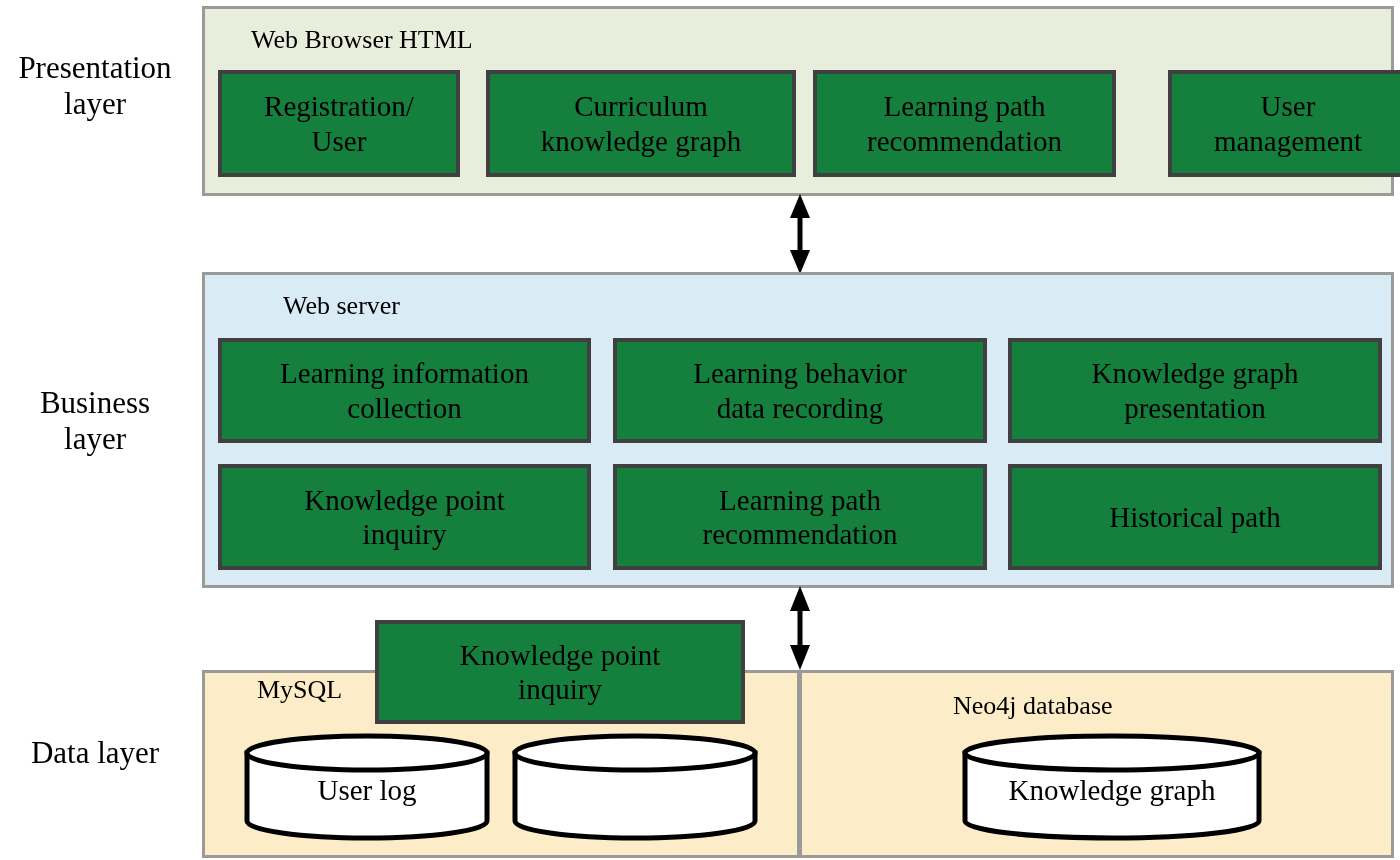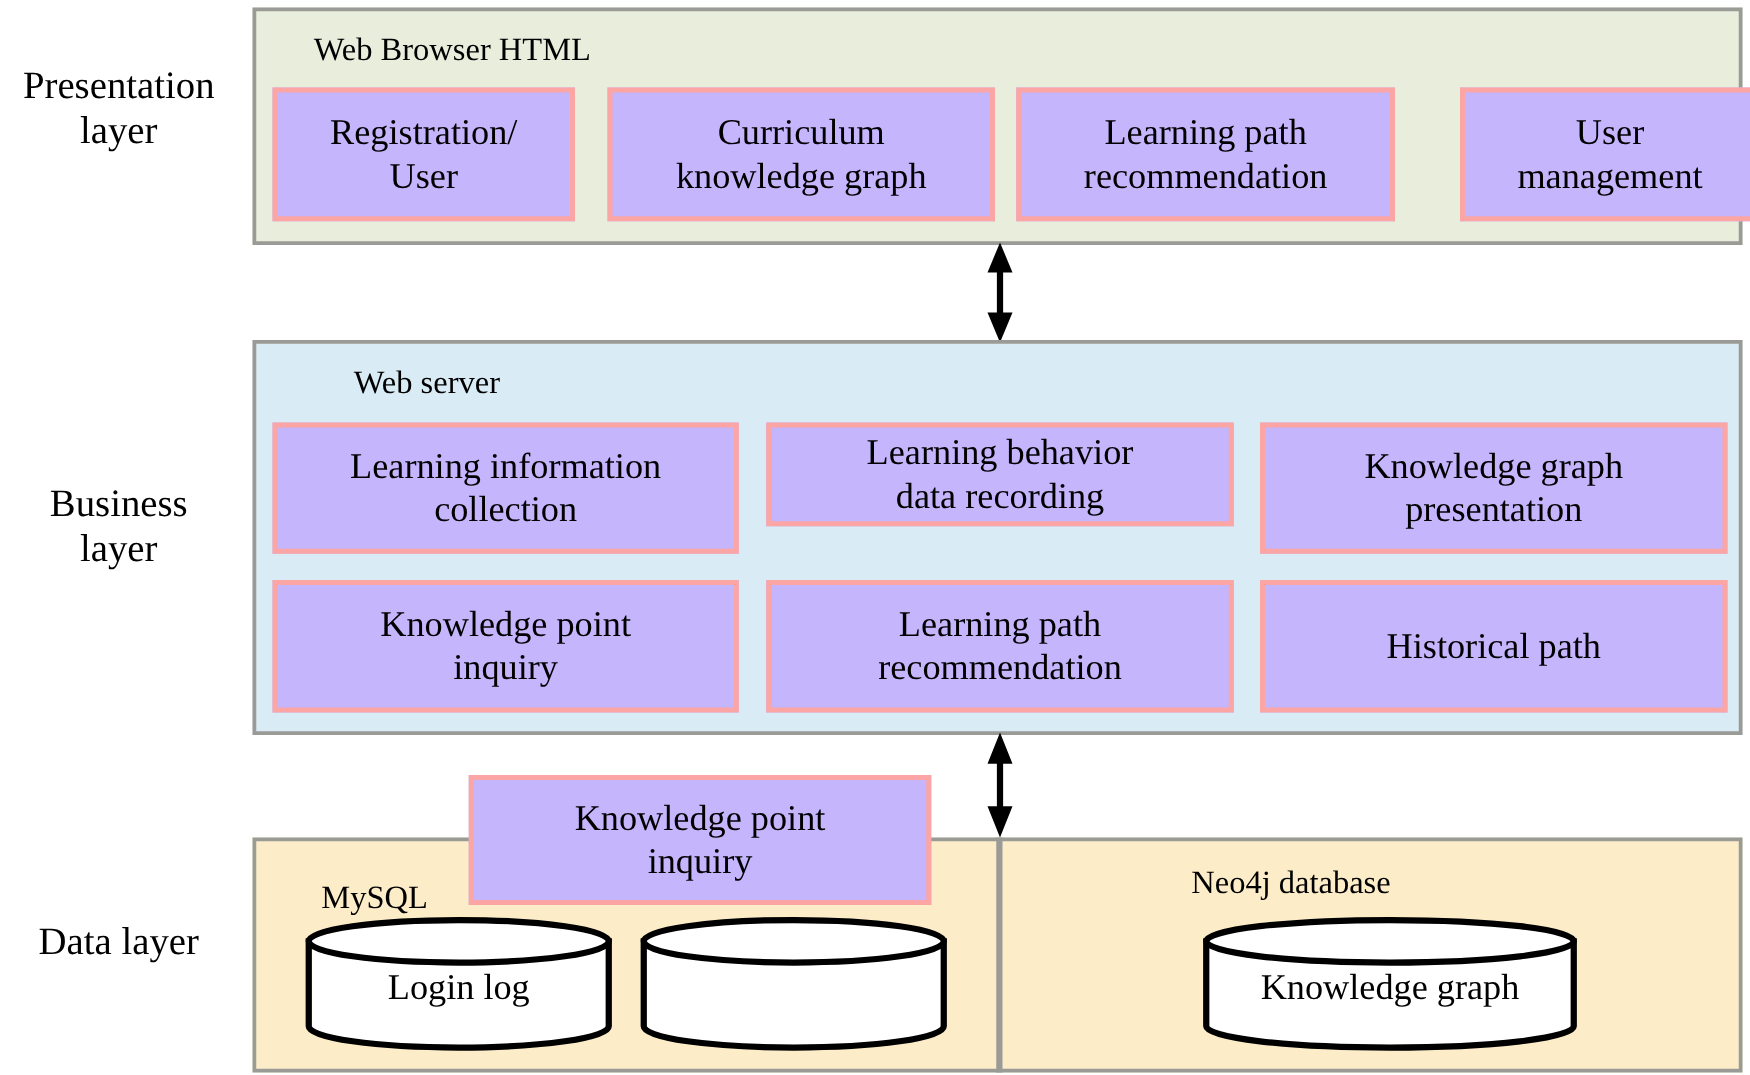--- a/index.html
+++ b/index.html
@@ -37,22 +37,22 @@
 
   .panel-title {
     position: absolute;
     font-size: 26px;
     line-height: 1;
     white-space: nowrap;
   }
 
   .nodebox {
     position: absolute;
-    background: #c4b5fd;
-    border: 4px solid #fca5a5;
+    background: #15803d;
+    border: 4px solid #404040;
     box-sizing: border-box;
     display: flex;
     align-items: center;
     justify-content: center;
     text-align: center;
     font-size: 29px;
     line-height: 1.18;
     padding: 2px 6px;
   }
   .nodebox span { display: block; }
@@ -151,21 +151,21 @@
   <div class="panel-title" style="left:46px; top:18px;margin-left:32px;">Web server</div>
 </div>
 
 <div class="nodebox" style="left:218px; top:338px; width:373px; height:105px;">
   <div>
     <span>Learning information</span>
     <span>collection</span>
   </div>
 </div>
 
-<div class="nodebox" style="left:613px; top:338px; width:374px; height:83px;">
+<div class="nodebox" style="left:613px; top:338px; width:374px; height:105px;">
   <div>
     <span>Learning behavior</span>
     <span>data recording</span>
   </div>
 </div>
 
 <div class="nodebox" style="left:1008px; top:338px; width:374px; height:105px;">
   <div>
     <span>Knowledge graph</span>
     <span>presentation</span>
@@ -194,32 +194,32 @@
 
 <div class="arrow" style="left:778px; top:586px; width:44px; height:84px;">
   <svg width="44" height="84" viewBox="0 0 44 84">
     <line x1="22" y1="14" x2="22" y2="70" stroke="#000" stroke-width="5"></line>
     <polygon points="22,0 32,25 12,25" fill="#000"></polygon>
     <polygon points="22,84 32,59 12,59" fill="#000"></polygon>
   </svg>
 </div>
 
 <div class="panel panel-data" style="left:202px; top:670px; width:1192px; height:188px;">
-  <div class="panel-title" style="left:52px; top:32px;">MySQL</div>
+  <div class="panel-title" style="left:52px; top:4px;">MySQL</div>
   <div class="panel-title" style="left:748px; top:20px;">Neo4j database</div>
 </div>
 
 <div class="divider" style="left:797px; top:670px; width:5px; height:188px;"></div>
 
 <div class="cylinder" style="left:244px; top:733px; width:246px; height:108px;">
   <svg width="246" height="108" viewBox="0 0 246 108">
     <path d="M3,20 L3,88 A120,17 0 0 0 243,88 L243,20 Z" fill="#ffffff" stroke="#000" stroke-width="5"></path>
     <ellipse cx="123" cy="20" rx="120" ry="17" fill="#ffffff" stroke="#000" stroke-width="5"></ellipse>
   </svg>
-  <div class="cyl-label" style="top:42px;">Login log</div>
+  <div class="cyl-label" style="top:42px;">User log</div>
 </div>
 
 <div class="cylinder" style="left:512px; top:733px; width:246px; height:108px;">
   <svg width="246" height="108" viewBox="0 0 246 108">
     <path d="M3,20 L3,88 A120,17 0 0 0 243,88 L243,20 Z" fill="#ffffff" stroke="#000" stroke-width="5"></path>
     <ellipse cx="123" cy="20" rx="120" ry="17" fill="#ffffff" stroke="#000" stroke-width="5"></ellipse>
   </svg>
 </div>
 
 <div class="cylinder" style="left:962px; top:733px; width:300px; height:108px;">

